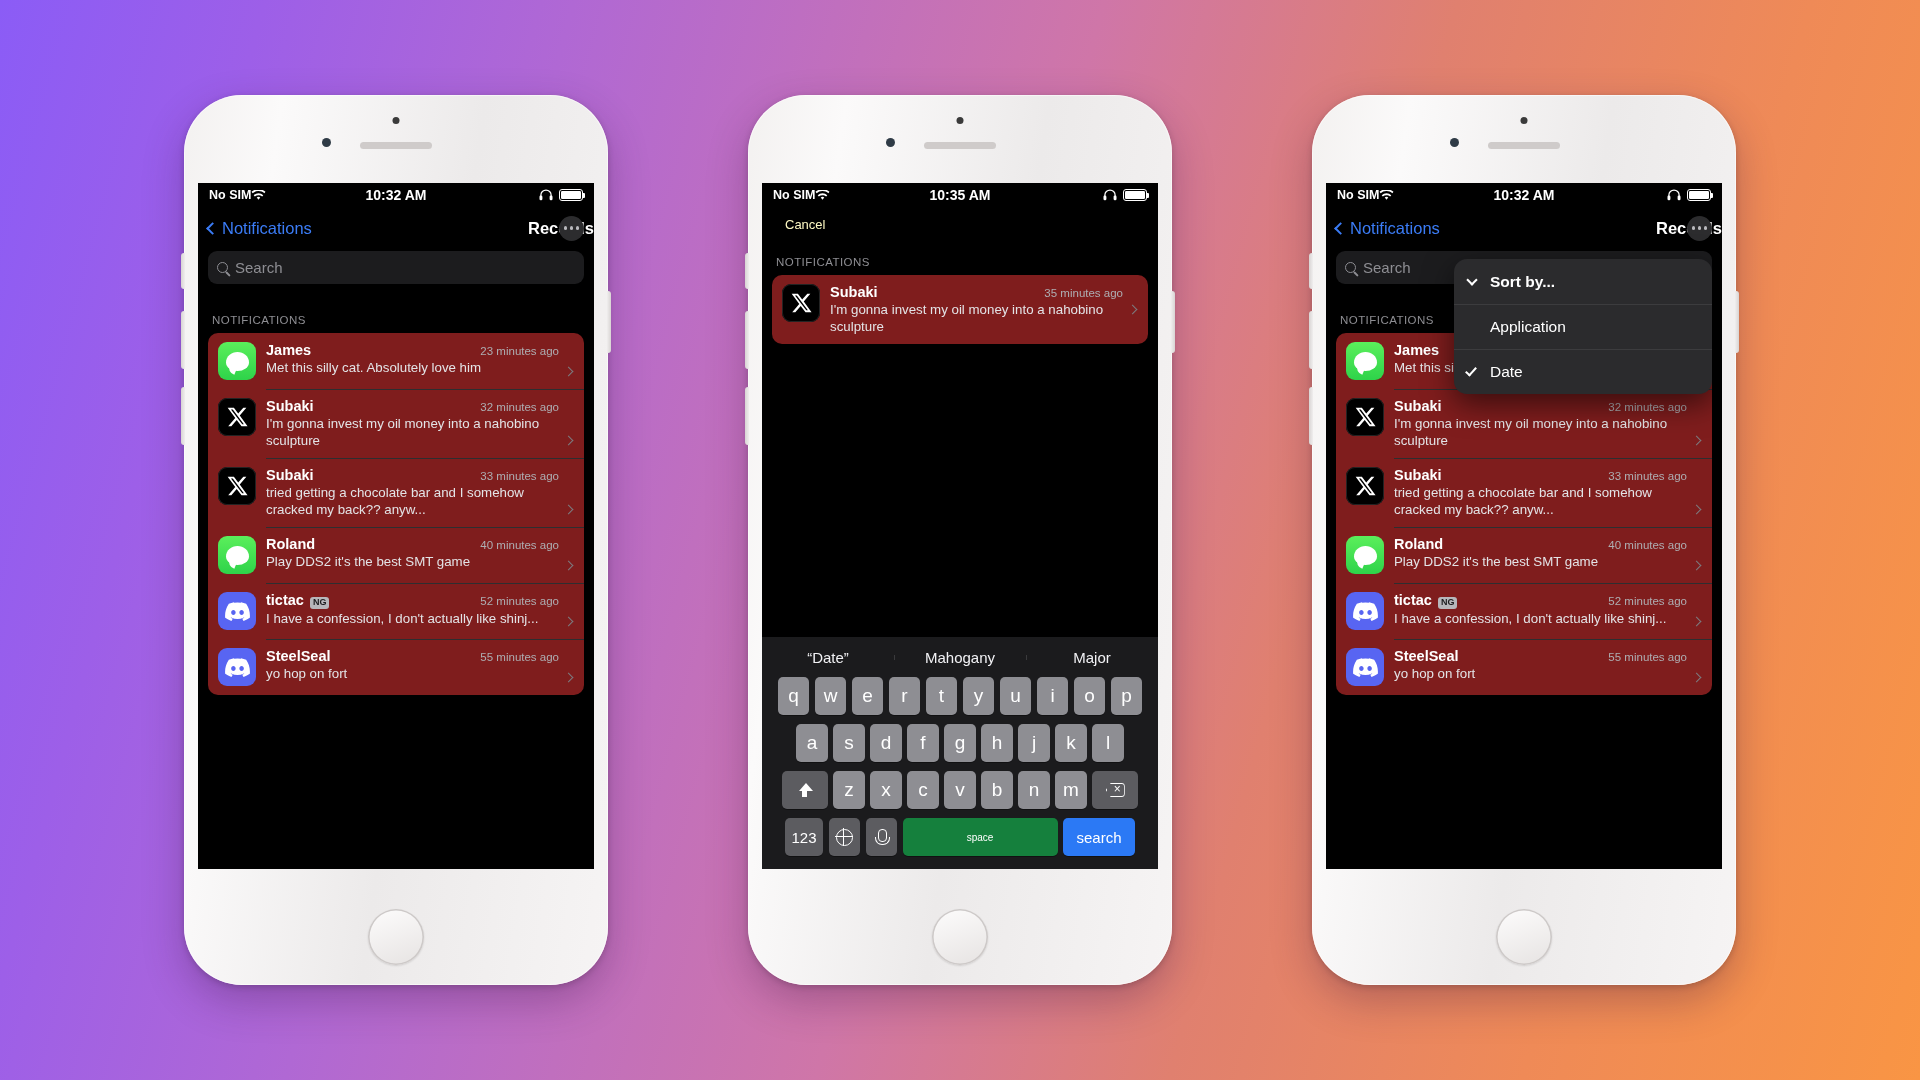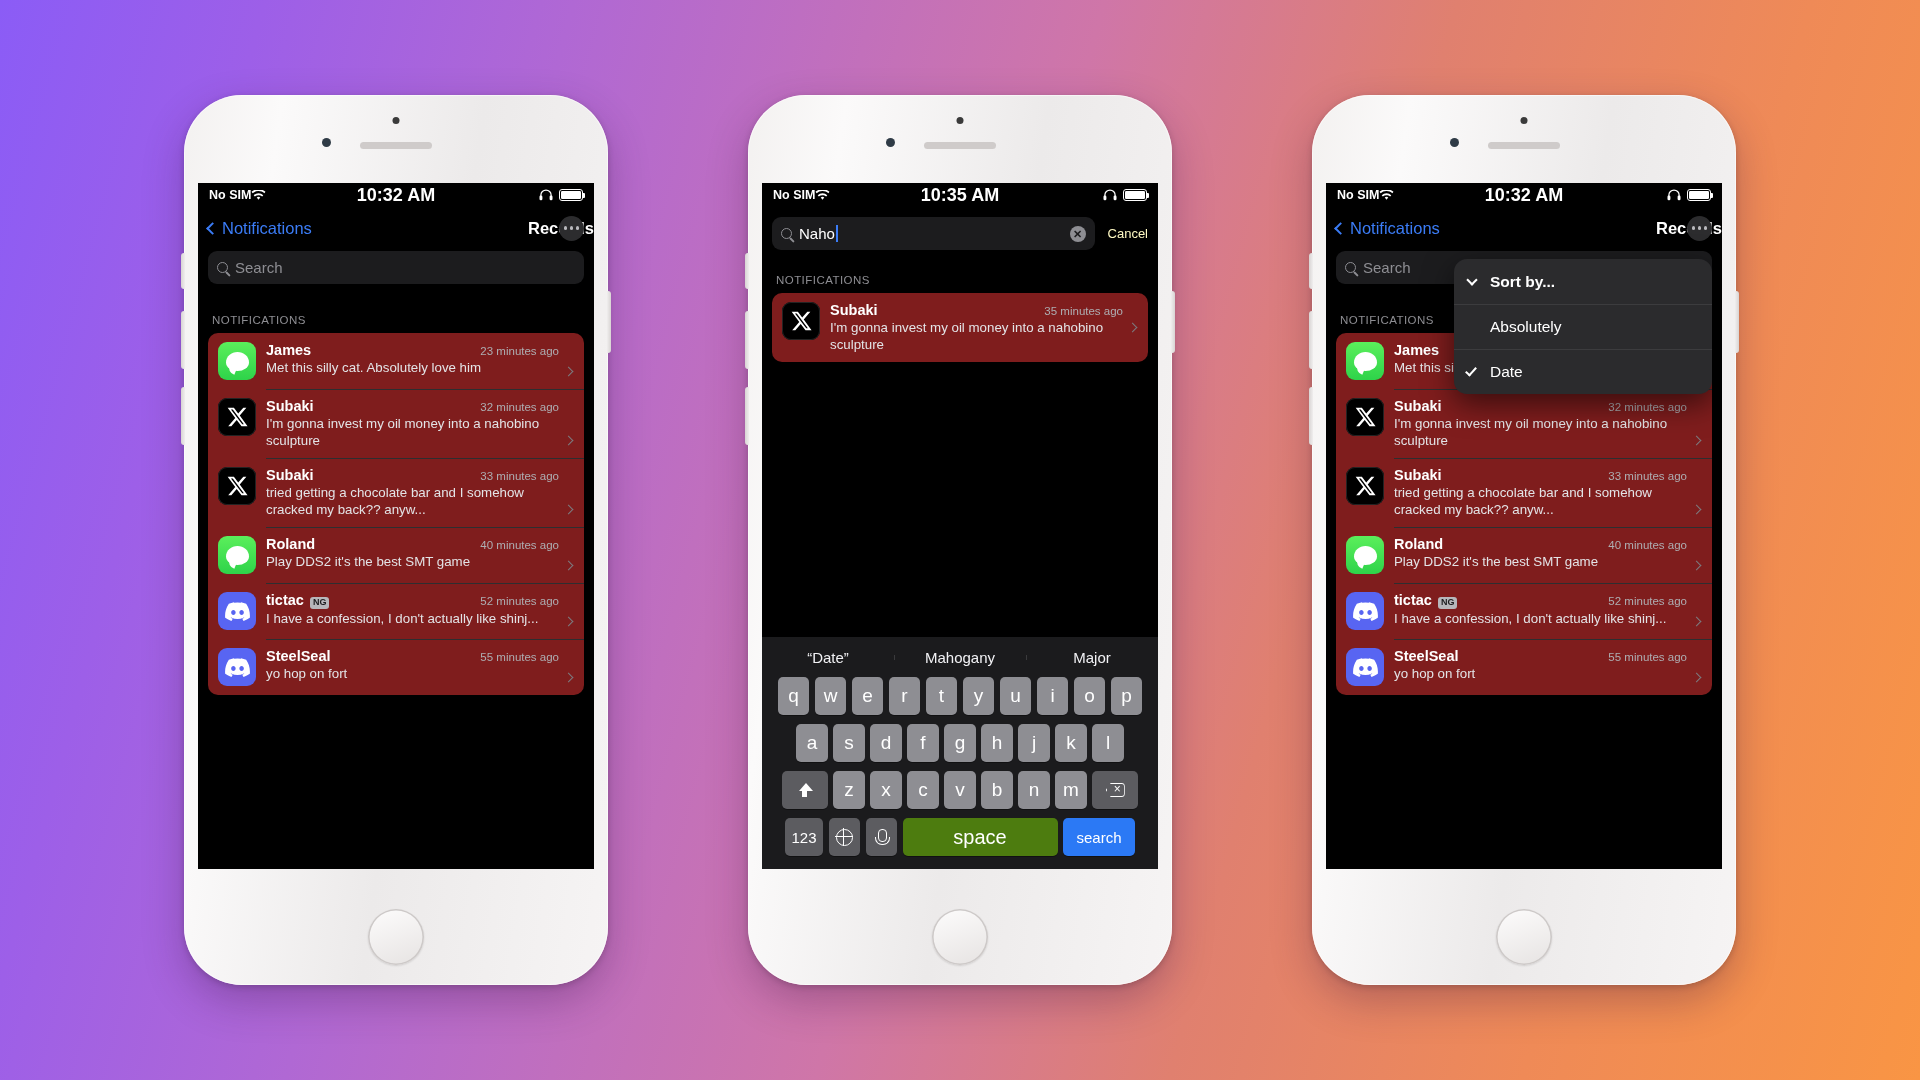--- a/index.html
+++ b/index.html
@@ -118,21 +118,21 @@
     align-items: center;
     padding: 0 11px;
     font-size: 12.5px;
     font-weight: 600;
     position: relative;
   }
   .sb-left { display: flex; align-items: center; }
   .sb-center {
     position: absolute; left: 0; right: 0;
     text-align: center;
-    font-size: 18px; font-weight: 600;
+    font-size: 14px; font-weight: 600;
     pointer-events: none;
   }
   .sb-right {
     margin-left: auto; display: flex; align-items: center; gap: 6px;
     position: relative; z-index: 2;
   }
   .batt {
     width: 24px; height: 11.5px;
     border: 1.3px solid #fff; border-radius: 3px;
     position: relative; padding: 1.2px;
@@ -407,21 +407,21 @@
     background: #8e8e93;
     border-radius: 5px;
     display: flex; align-items: center; justify-content: center;
     font-size: 19px;
     color: #fff;
     box-shadow: 0 1px 0 rgba(0,0,0,.35);
     cursor: pointer;
   }
   .key.dark { background: #5c5c60; }
   .key.wide { width: 46px; }
-  .key.space { width: 155px; font-size: 20px; background: #4d7c0f; }
+  .key.space { width: 155px; font-size: 10px; background: #15803d; }
   .key.go {
     width: 72px; background: #2b79f5; font-size: 15px; font-weight: 500;
   }
   .key.num { width: 38px; font-size: 15px; background: #5c5c60; }
   .key.sm { width: 31.5px; background: #5c5c60; }
   .shift-ic {
     width: 14px; height: 15px;
     position: relative;
   }
   .shift-ic::before {
@@ -677,25 +677,20 @@
             <rect x="0.4" y="7.6" width="3.4" height="5.6" rx="1.5" fill="#fff"></rect>
             <rect x="12.2" y="7.6" width="3.4" height="5.6" rx="1.5" fill="#fff"></rect>
           </svg>
           <span class="batt">
               <i></i>
             </span>
         </div>
       </div>
 
       <div class="searchwrap" style="padding-top:10px;display:flex;align-items:center;">
-        <div class="searchfield bright" style="flex:1 1 auto;">
-          <span class="mag"></span>
-          <span class="search-val"><span>Naho</span><span class="caret"></span></span>
-          <span class="clear-btn">✕</span>
-        </div>
         <span class="cancel-btn">Cancel</span>
       </div>
 
       <div class="sec-header tight">NOTIFICATIONS</div>
 
       <div class="list">
         <div class="row">
           <div class="app-icon ic-x">
             <svg class="xlogo" viewBox="0 0 24 24">
                 <path fill="#fff" d="M18.9 2h3.3l-7.2 8.3L23.5 22h-6.6l-5.2-6.8L5.8 22H2.4l7.7-8.8L1.8 2h6.8l4.7 6.2L18.9 2zm-1.2 18h1.8L7.4 3.9H5.4L17.7 20z"></path>
@@ -921,21 +916,21 @@
 
       <div class="popover">
         <div class="pop-item head">
           <span class="lead">
               <span class="chev-d"></span>
             </span>
           <span>Sort by...</span>
         </div>
         <div class="pop-item">
           <span class="lead"></span>
-          <span>Absolutely</span>
+          <span>Application</span>
         </div>
         <div class="pop-item">
           <span class="lead">
               <span class="tick"></span>
             </span>
           <span>Date</span>
         </div>
       </div>
     </div>
   </div>

